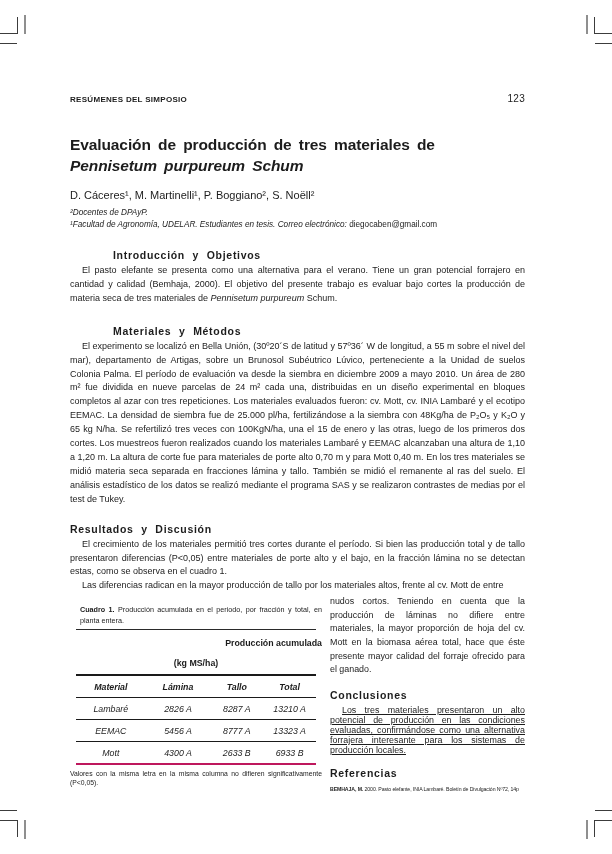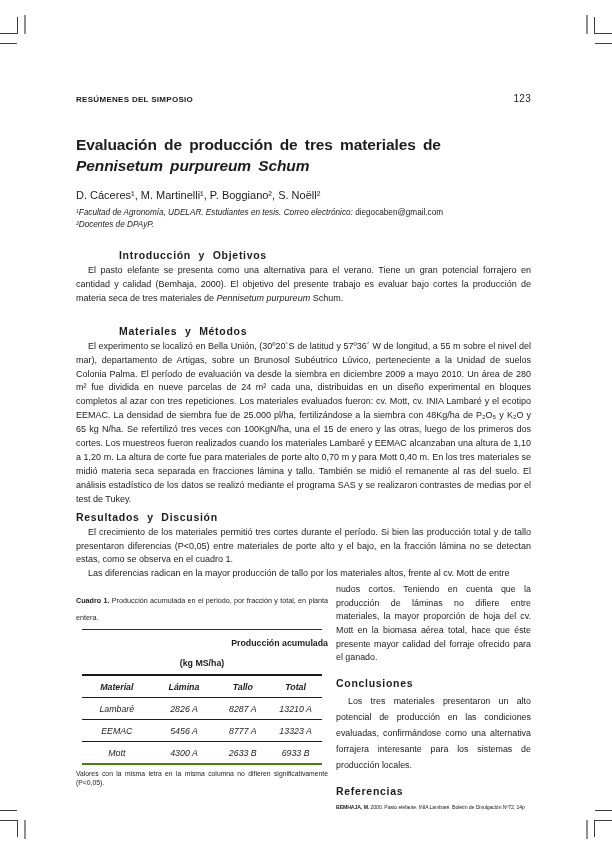--- a/index.html
+++ b/index.html
@@ -21,21 +21,21 @@
   #cm-bl-h1 { left:0; bottom:43px; width:17px; height:1px; }
   #cm-bl-h2 { left:0; bottom:33px; width:18px; height:1px; }
   #cm-bl-v1 { left:17px; bottom:17px; width:1px; height:17px; }
   #cm-bl-v2 { left:24px; bottom:15px; width:2px; height:19px; }
   #cm-br-h1 { right:0; bottom:43px; width:17px; height:1px; }
   #cm-br-h2 { right:0; bottom:33px; width:18px; height:1px; }
   #cm-br-v1 { right:17px; bottom:17px; width:1px; height:17px; }
   #cm-br-v2 { right:24px; bottom:15px; width:2px; height:19px; }
 
   
-  .content { position:absolute; left:76px; top:93px; width:455px; }
+  .content { position:absolute; left:70px; top:93px; width:455px; }
 
   .running-head {
     display:flex; justify-content:space-between; align-items:baseline;
     font-size:8px; font-weight:bold; letter-spacing:.3px;
   }
   .running-head .pageno { font-weight:normal; font-size:10px; }
 
   h1.title {
     margin:30px 0 0 0; font-size:15.5px; line-height:21px; font-weight:bold;
     letter-spacing:-.1px; word-spacing:3px;
@@ -44,57 +44,57 @@
 
   .authors { margin-top:13px; font-size:11px; }
 
   .affiliations { margin-top:6px; font-size:8.2px; line-height:11.5px; font-style:italic; }
   .affiliations .email { font-style:normal; }
 
   h2.sec {
     margin:0; font-size:10.5px; font-weight:bold; letter-spacing:.7px; word-spacing:4px;
   }
   h2.mt { margin-top:19px;padding-left:43px; }
-  h2.mt-sm { margin-top:4px; }
+  h2.mt-sm { margin-top:16px; }
 
   p.body {
     margin:3px 0 0 0; font-size:9px; line-height:13.9px; text-align:justify;
     text-indent:12px;
   }
   p.body em { font-style:italic; }
   p.oneline { margin-top:0; }
 
   
   .two-col { display:flex; margin-top:2px; }
   .col-left { width:252px; flex:0 0 252px; }
   .col-right { flex:1; margin-left:8px; }
 
-  .caption { margin:9px 0 0 0; font-size:7.2px; line-height:17px; text-align:justify; }
+  .caption { margin:9px 0 0 10px; font-size:7.2px; line-height:11px; text-align:justify; }
   .cap-rule { border-top:1.3px solid #2a2a2a; margin:3px 6px 0 6px; }
   .tbl-title { margin-top:8px; text-align:right; font-weight:bold; font-size:8.8px; }
   .tbl-unit  { margin-top:10px; text-align:center; font-weight:bold; font-size:8.8px; }
 
   .tbl { margin:6px 6px 0 6px; border-top:2px solid #1a1a1a; }
   .tr {
     display:grid; grid-template-columns:29% 27% 22% 22%;
     font-size:8.8px; text-align:center; padding:6px 0 5px 0;
     border-bottom:1.5px solid #1a1a1a;
     font-style:italic;
   }
   .tr.th { font-weight:bold; border-bottom:1.5px solid #1a1a1a; }
-  .tr:last-child { border-bottom:2px solid #4d7c0f; }
+  .tr:last-child { border-bottom:2px solid #be185d; }
 
   .footnote { margin:4px 0 0 0; font-size:6.8px; line-height:9.2px; text-align:justify; }
 
   .col-right p.cont {
     margin:0; font-size:8.9px; line-height:13.6px; text-align:justify;
   }
   .col-right h2.sec { margin-top:12px; }
   .col-right p.concl {
-    margin:4px 0 0 0; font-size:8.9px; line-height:16px; text-align:justify; text-indent:12px;
+    margin:4px 0 0 0; font-size:8.9px; line-height:10px; text-align:justify; text-indent:12px;text-decoration:underline;
   }
   .reference { margin:7px 0 0 0; font-size:5.2px; letter-spacing:-.1px; white-space:nowrap; }
   .reference b { font-weight:bold; }
 </style>
 </head>
 <body>
 
 <div class="cm" id="cm-tl-h1"></div>
 <div class="cm" id="cm-tl-h2"></div>
 <div class="cm" id="cm-tl-v1"></div>
@@ -117,22 +117,22 @@
   <div class="running-head">
     <span>RESÚMENES DEL SIMPOSIO</span>
     <span class="pageno">123</span>
   </div>
 
   <h1 class="title"><span>Evaluación de producción de tres materiales de </span><em>Pennisetum purpureum Schum</em></h1>
 
   <div class="authors">D. Cáceres¹, M. Martinelli¹, P. Boggiano², S. Noëll²</div>
 
   <div class="affiliations">
+    <div>²Docentes de DPAyP.</div>
     <div><span>¹Facultad de Agronomía, UDELAR. Estudiantes en tesis. Correo electrónico: </span><span class="email">diegocaben@gmail.com</span></div>
-    <div>²Docentes de DPAyP.</div>
   </div>
 
   <h2 class="sec mt">Introducción y Objetivos</h2>
   <p class="body"><span>El pasto elefante se presenta como una alternativa para el verano. Tiene un gran potencial forrajero en cantidad y calidad (Bemhaja, 2000). El objetivo del presente trabajo es evaluar bajo cortes la producción de materia seca de tres materiales de </span><em>Pennisetum purpureum</em><span> Schum.</span></p>
 
   <h2 class="sec mt">Materiales y Métodos</h2>
   <p class="body">El experimento se localizó en Bella Unión,  (30º20´S de latitud y 57º36´ W de longitud, a 55 m sobre el nivel del mar), departamento de Artigas, sobre un Brunosol Subéutrico Lúvico, perteneciente a la Unidad de suelos Colonia Palma. El período de evaluación va desde la siembra en diciembre 2009 a mayo 2010. Un área de 280 m² fue dividida en nueve parcelas de 24 m² cada una, distribuidas en un diseño experimental en bloques completos al azar con tres repeticiones. Los materiales evaluados fueron: cv. Mott, cv. INIA Lambaré y el ecotipo EEMAC. La densidad de siembra fue de 25.000 pl/ha, fertilizándose a la siembra con 48Kg/ha de P₂O₅ y K₂O y 65 kg N/ha. Se refertilizó tres veces con 100KgN/ha, una el 15 de enero y las otras, luego de los primeros dos cortes. Los muestreos fueron realizados cuando los materiales Lambaré y EEMAC alcanzaban una altura de 1,10 a 1,20 m. La altura de corte fue para materiales de porte alto 0,70 m y para Mott 0,40 m. En los tres materiales se midió materia seca separada en fracciones lámina y tallo. También se midió el remanente al ras del suelo. El análisis estadístico de los datos se realizó mediante el programa SAS y se realizaron contrastes de medias por el test de Tukey.</p>
 
   <h2 class="sec mt-sm">Resultados y Discusión</h2>
   <p class="body">El crecimiento de los materiales permitió tres cortes durante el período. Si bien las producción total y de tallo presentaron diferencias (P&lt;0,05) entre materiales de porte alto y el bajo, en la fracción lámina no se detectan estas, como se observa en el cuadro 1.</p>

